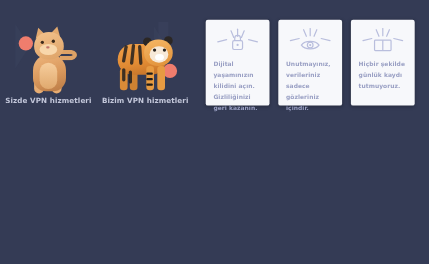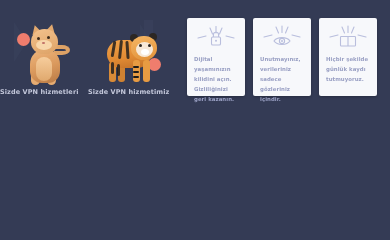--- a/index.html
+++ b/index.html
@@ -73,21 +73,21 @@
   .tiger .leg{position:absolute;width:7px;border-radius:3px;background:#e79b42;}
   .tiger .leg.fl{left:30px;top:40px;height:22px;}
   .tiger .leg.fr{left:40px;top:40px;height:22px;}
   .tiger .leg.bl{left:6px;top:42px;height:20px;background:#d98b37;}
   .tiger .leg.br{left:15px;top:44px;height:18px;background:#cf8232;}
   .tiger .fstripe{position:absolute;background:#1f1c19;width:6px;height:2px;border-radius:1px;}
   .tiger .f1{left:30px;top:46px;}
   .tiger .f2{left:30px;top:51px;}
   .tiger .f3{left:30px;top:56px;}
 
-  .promo-label{position:absolute;left:0;bottom:14px;width:88px;text-align:left;
+  .promo-label{position:absolute;left:0;bottom:14px;width:88px;text-align:center;
     font-size:6.5px;font-weight:700;color:#c3c7da;letter-spacing:.1px;white-space:nowrap;}
 
   
   .cards{position:absolute;left:176px;top:0;width:214px;height:110px;}
   .card{position:absolute;top:18px;width:58px;height:78px;background:#f7f8fb;border-radius:2px;
     box-shadow:0 1px 3px rgba(0,0,0,.25);}
   .card.c0{left:11px;}
   .card.c1{left:77px;}
   .card.c2{left:143px;}
 
@@ -145,21 +145,21 @@
             <div class="fstripe f3"></div>
           <div class="ear l"></div>
             <div class="ear r"></div>
           <div class="head"></div>
           <div class="face"></div>
           <div class="eye l"></div>
             <div class="eye r"></div>
           <div class="snout"></div>
         </div>
       </div>
-      <div class="promo-label">Sizde VPN hizmetimiz</div>
+      <div class="promo-label">Bizim VPN hizmetleri</div>
     </div>
   </div>
 
   <div class="cards">
 
     <div class="card c0">
       <div class="card-icon">
         <svg width="42" height="24" viewBox="0 0 42 24">
           <g stroke="#b9bedd" stroke-width="1.1" fill="none" stroke-linecap="round">
             <path d="M3 13 L11 11"></path>

